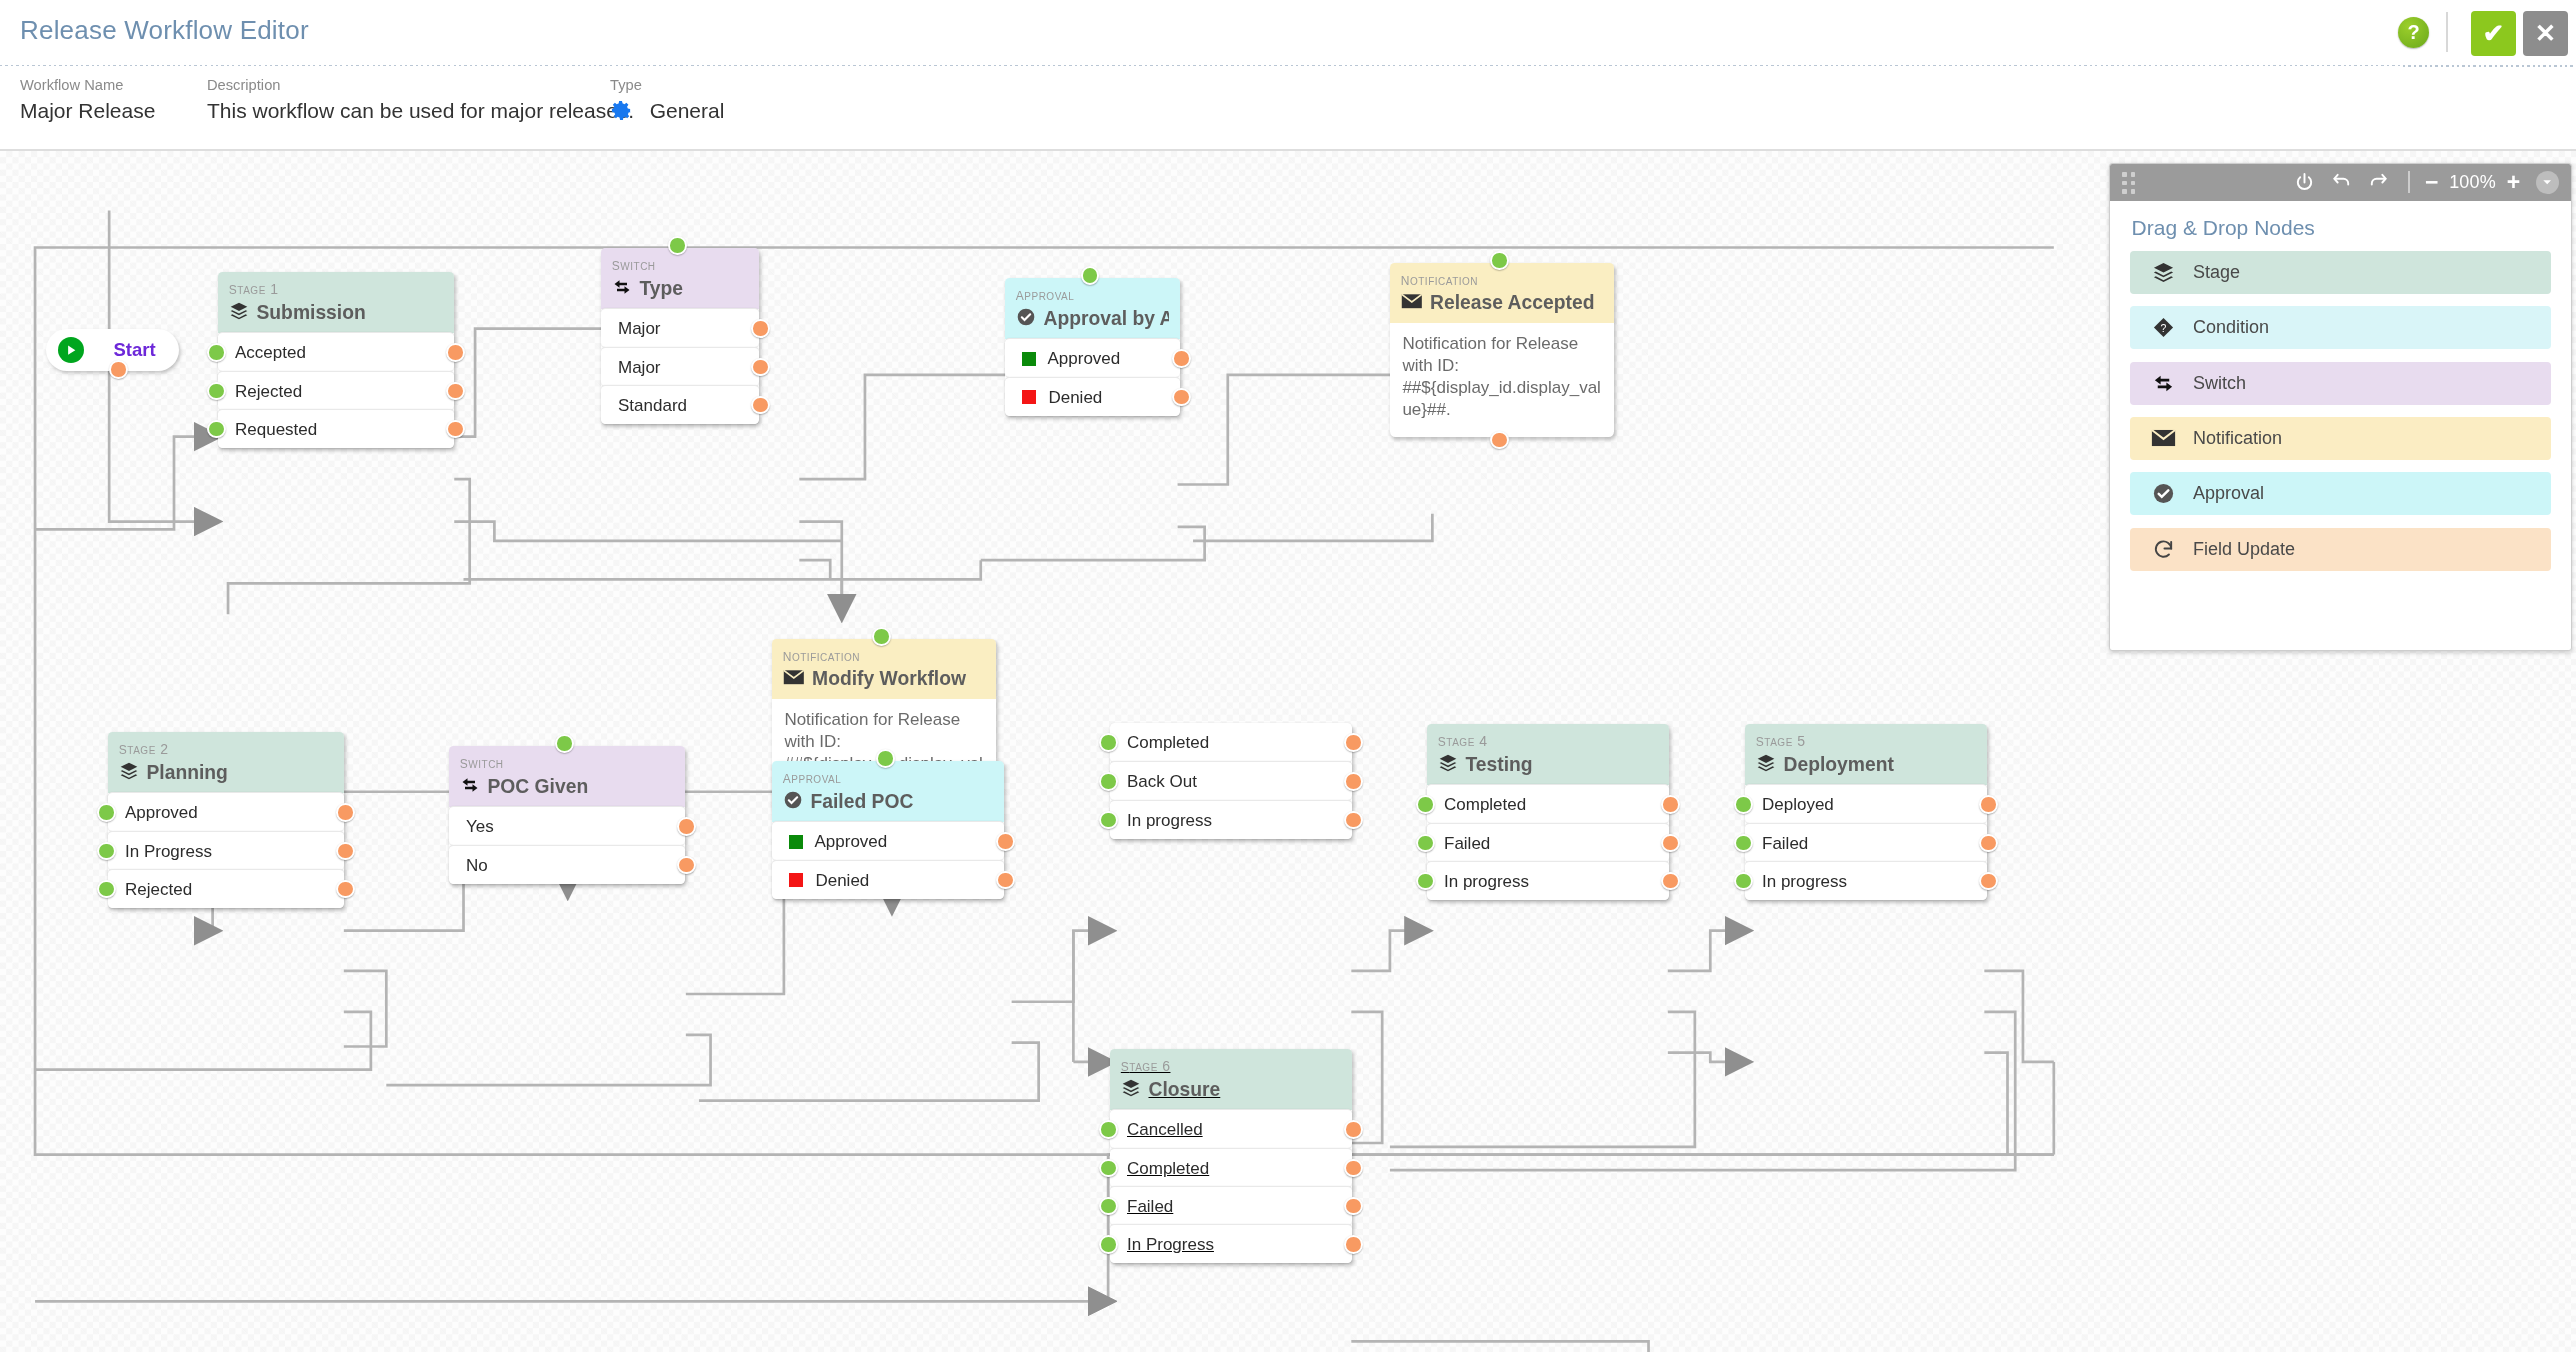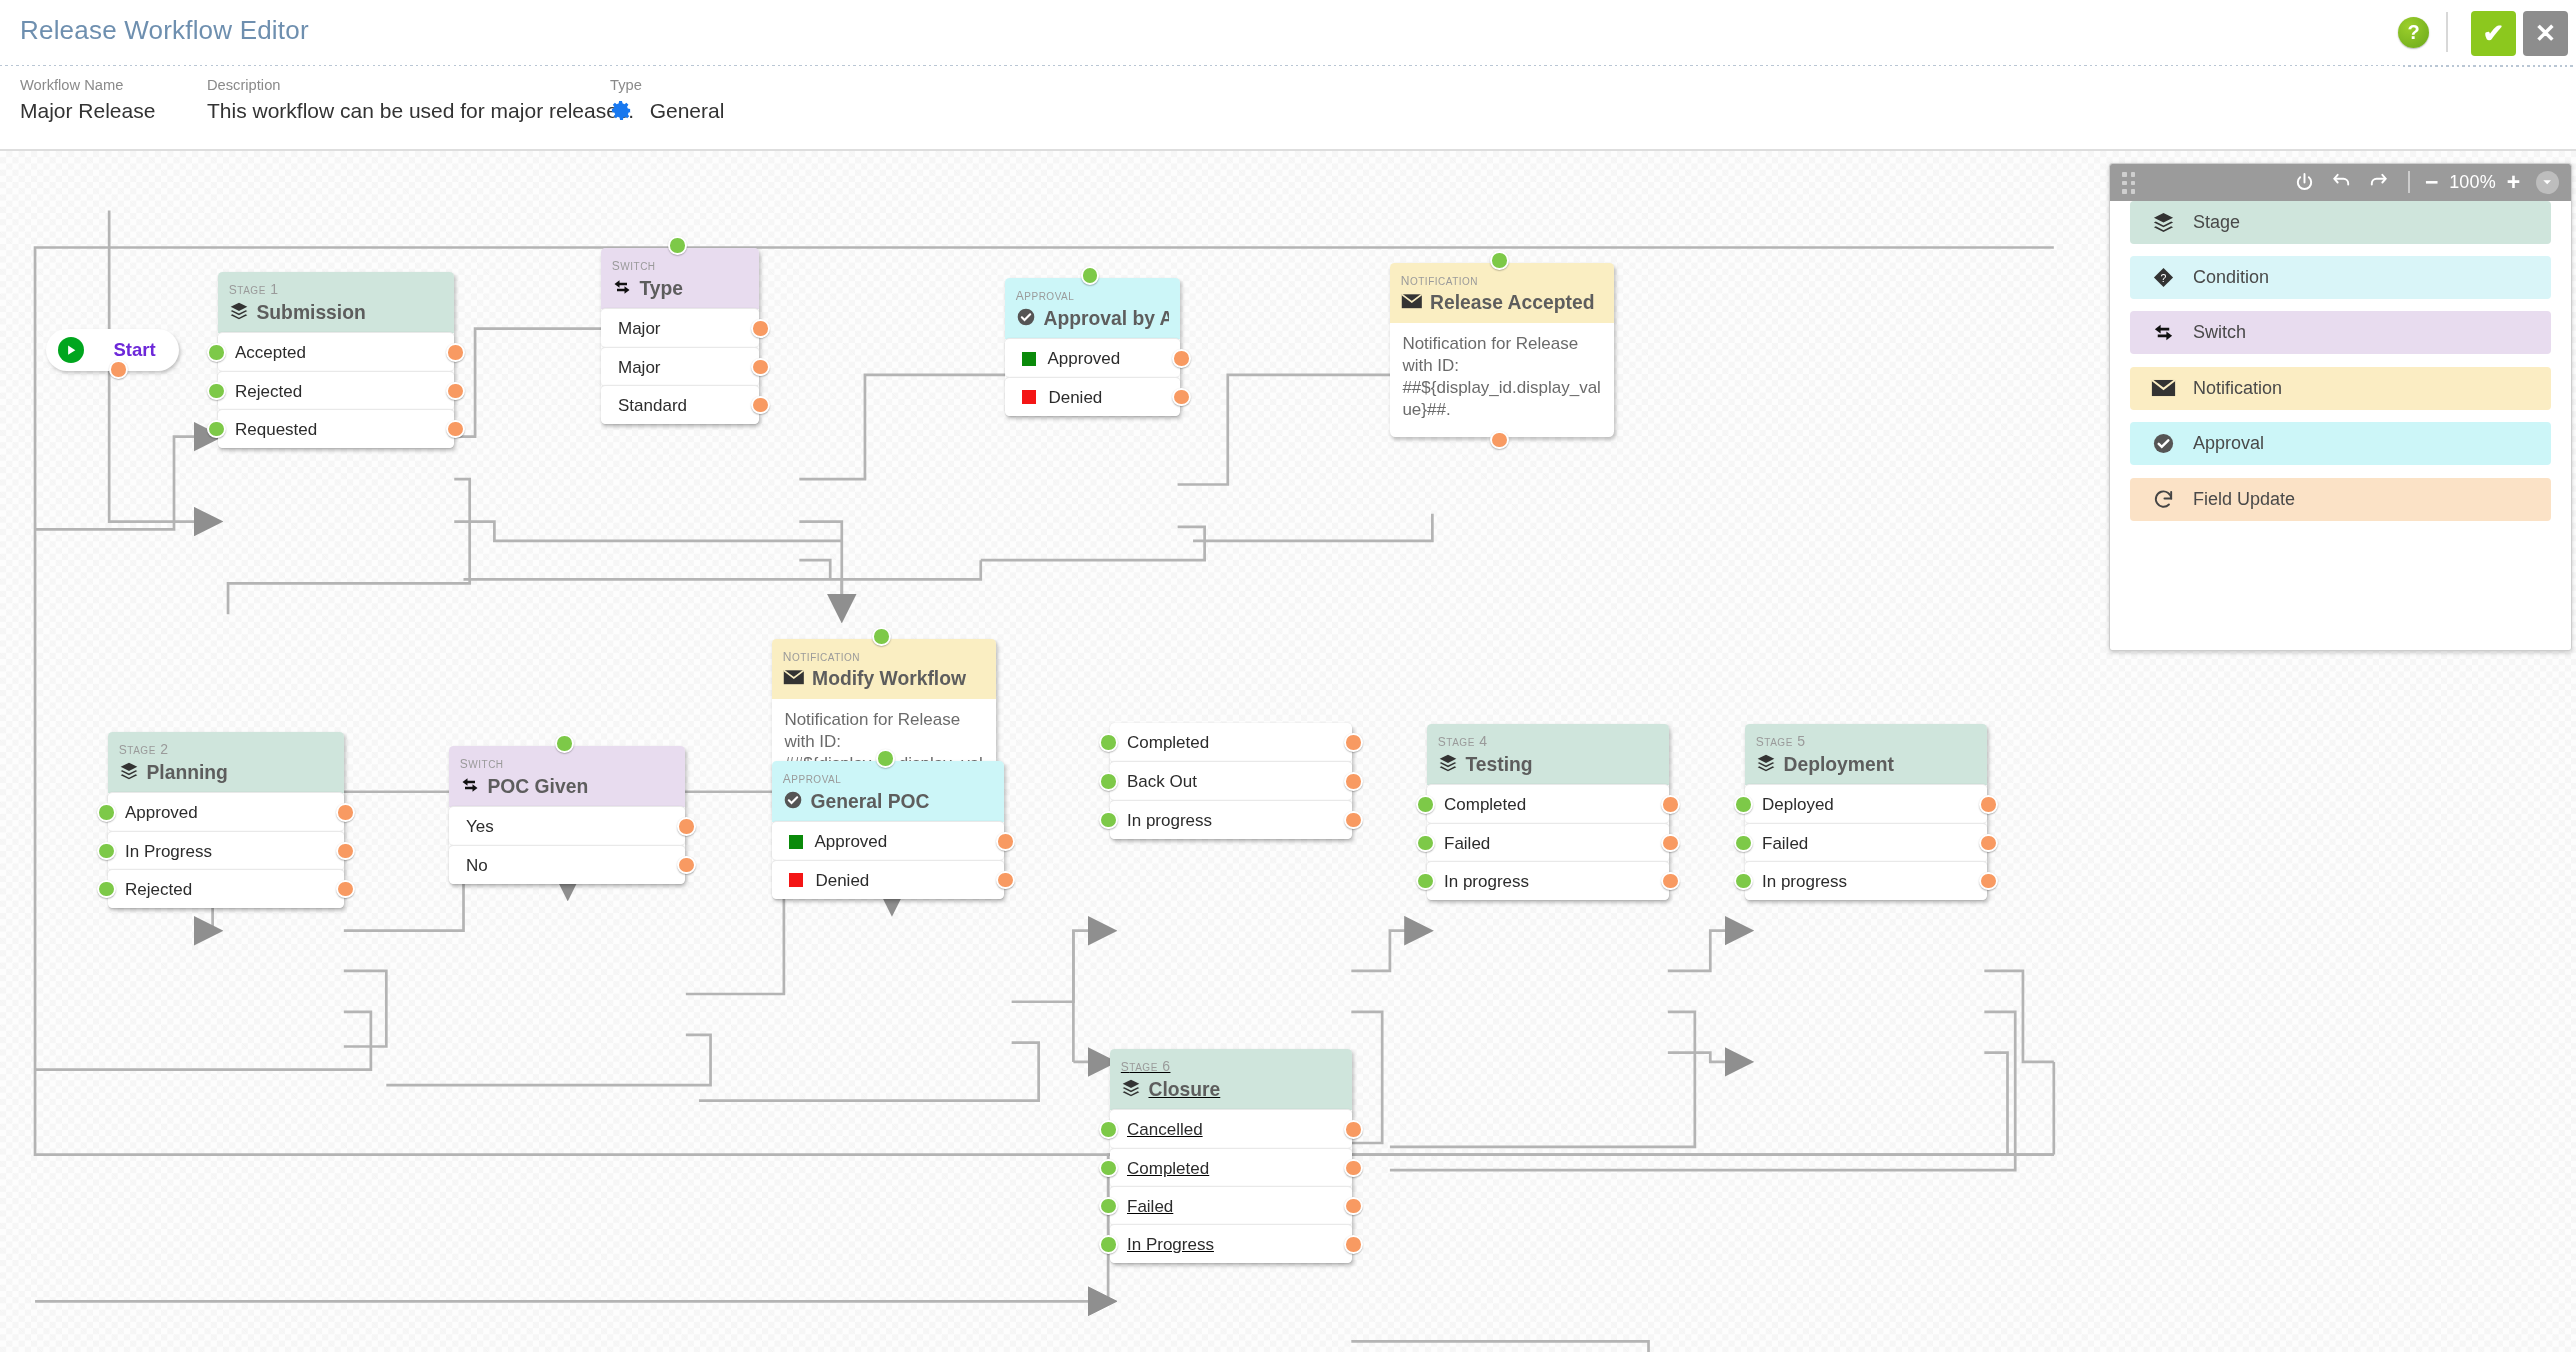--- a/index.html
+++ b/index.html
@@ -484,21 +484,21 @@
     <span class="port p-in p-top"></span>
     <div class="node-head hd-appr">
       <div class="node-kind">Approval</div>
       <div class="node-title">
         <span>
           <svg width="20" height="20" viewBox="0 0 24 24">
               <circle cx="12" cy="12" r="10" fill="#555"></circle>
               <path d="M7 12.4l3.2 3.1L17 8.8" stroke="#fff" stroke-width="2.6" fill="none" stroke-linecap="round"></path>
             </svg>
         </span>
-        <span>General POC</span>
+        <span>Failed POC</span>
       </div>
     </div>
     <div class="row">
       <span class="sw-chip chip-ok"></span>
       <span>Approved</span>
       <span class="port p-out p-right"></span>
     </div>
     <div class="row">
       <span class="sw-chip chip-no"></span>
       <span>Denied</span>
@@ -655,20 +655,21 @@
       <span class="tb-pm">−</span>
       <span id="zoom-level">100%</span>
       <span class="tb-pm">+</span>
       <span id="tb-caret">
         <svg width="12.4" height="12.4" viewBox="0 0 16 16" fill="#fff">
             <path d="M3 5.5l5 5 5-5z"></path>
           </svg>
       </span>
     </div>
 
+    <div id="palette-title">Drag &amp; Drop Nodes</div>
 
     <div class="pal-item pi-stage">
       <span class="pal-ico">
         <svg width="23" height="23" viewBox="0 0 24 24" fill="#333">
             <path d="M12 2 2 7l10 5 10-5-10-5z"></path>
             <path d="M2 12l10 5 10-5-2-1-8 4-8-4-2 1z"></path>
             <path d="M2 17l10 5 10-5-2-1-8 4-8-4-2 1z"></path>
           </svg>
       </span>
       <span>Stage</span>

